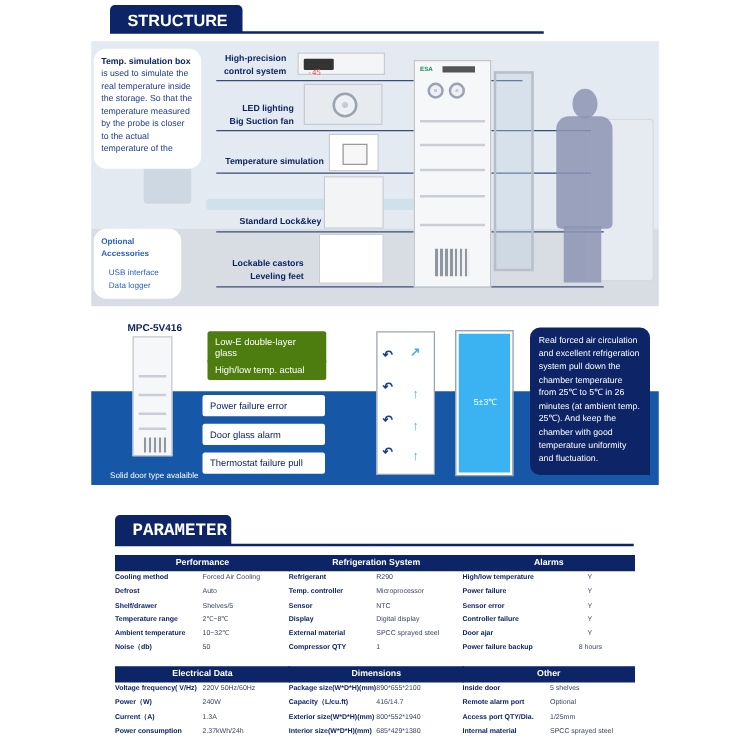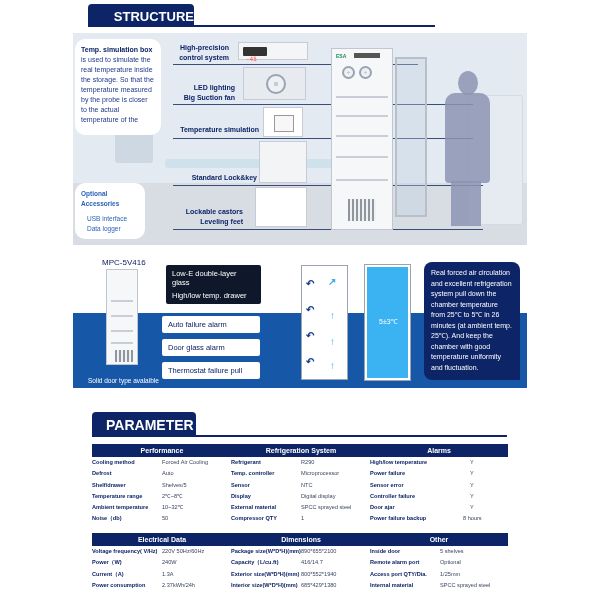--- a/index.html
+++ b/index.html
@@ -27,42 +27,42 @@
   .display .digits { color: #ff4d3d; font-size: 6px; font-family: "DejaVu Sans Mono", monospace; padding-left: 3px; }
   .fan { position: absolute; border-radius: 50%; border: 2px solid #9aa3b2; background: radial-gradient(circle, #c6ccd6 0 20%, #eef0f3 22% 100%); }
   .fridge { position: absolute; background: #f6f7f8; border: 1px solid #c2c7cf; }
   .fridge .shelf { position: absolute; left: 4px; right: 4px; height: 2px; background: #c9ced6; }
   .fridge .vent { position: absolute; background: repeating-linear-gradient(90deg, #8f96a0 0 2px, #f0f1f3 2px 4px); }
   .door-open { position: absolute; background: rgba(190,210,225,0.35); border: 2px solid #b9bfc9; }
   .person { position: absolute; background: #8c94b3; opacity: 0.85; }
 
   
   .band { position: absolute; left: 73px; top: 313px; width: 454px; height: 75px; background: #1757a8; }
-  .feat-dark { position: absolute; background: #0f172a; color: #fff; font-size: 7.5px; padding: 4px 6px; border-radius: 2px; }
+  .feat-dark { position: absolute; background: #4d7c0f; color: #fff; font-size: 7.5px; padding: 4px 6px; border-radius: 2px; }
   .feat-light { position: absolute; background: #fff; color: #0d2466; font-size: 7.5px; padding: 4px 6px; border-radius: 2px; }
-  .model { position: absolute; font-weight: normal; font-size: 8px; color: #0d2466; }
+  .model { position: absolute; font-weight: bold; font-size: 8px; color: #0d2466; }
   .solid-note { position: absolute; font-size: 6.5px; color: #fff; }
   .airflow { position: absolute; background: #fff; border: 1px solid #9aa3b2; }
   .airflow-blue { position: absolute; background: #3bb2f2; border: 2px solid #fff; outline: 1px solid #9aa3b2; }
   .air-arrow { position: absolute; color: #1c3f8f; font-size: 10px; font-weight: bold; }
   .air-arrow.light { color: #45aee8; }
   .temp-label { position: absolute; color: #fff; font-size: 7px; }
   .desc-box { position: absolute; background: #0d2466; color: #fff; font-size: 7px; line-height: 10.5px; padding: 6px 7px; border-radius: 8px 8px 0 8px; }
 
   
   .ptable { position: absolute; }
   .ptable .th { background: #0d2466; color: #fff; font-size: 7px; text-align: center; height: 13px; line-height: 13px; font-weight: bold; }
   .ptable .row { display: flex; height: 11.3px; line-height: 11.3px; font-size: 5.6px; }
   .ptable .k { color: #0d2466; font-weight: bold; }
   .ptable .v { color: #3a4560; }
 </style>
 </head>
 <body>
 
-<div class="section-head" style="top:4px; width:106px;text-align:right;">STRUCTURE</div>
+<div class="section-head" style="top:4px; width:106px;">STRUCTURE</div>
 <div class="section-line" style="left:88px; top:25px; width:347px;"></div>
 
 <div class="structure">
   <div class="bg-wall"></div>
   <div class="bg-floor"></div>
   <div class="bg-shelf" style="left:92px; top:126px; width:170px; height:9px; background:#cfe1ea;"></div>
   <div class="bg-shelf" style="left:42px; top:95px; width:38px; height:35px; background:#cdd8e3;"></div>
   <div class="bg-shelf" style="left:395px; top:62px; width:55px; height:130px; background:#e6ebf1; border:1px solid #d3dae3;"></div>
 
   <div class="note-box" style="left:2px; top:6px; width:86px; height:96px;">
@@ -146,22 +146,22 @@
 <div class="fridge" style="left:106px; top:269px; width:32px; height:96px;">
   <div class="shelf" style="top:30px;"></div>
   <div class="shelf" style="top:45px;"></div>
   <div class="shelf" style="top:60px;"></div>
   <div class="shelf" style="top:72px;"></div>
   <div class="vent" style="left:8px; top:80px; width:18px; height:12px;"></div>
 </div>
 <div class="solid-note" style="left:88px; top:377px;">Solid door type avalaible</div>
 
 <div class="feat-dark" style="left:166px; top:265px; width:95px;">Low-E double-layer glass</div>
-<div class="feat-dark" style="left:166px; top:287px; width:95px;">High/low temp. drawer</div>
-<div class="feat-light" style="left:162px; top:316px; width:98px;">Auto failure alarm</div>
+<div class="feat-dark" style="left:166px; top:287px; width:95px;">High/low temp. actual</div>
+<div class="feat-light" style="left:162px; top:316px; width:98px;">Power failure error</div>
 <div class="feat-light" style="left:162px; top:339px; width:98px;">Door glass alarm</div>
 <div class="feat-light" style="left:162px; top:362px; width:98px;">Thermostat failure pull</div>
 
 <div class="airflow" style="left:301px; top:265px; width:47px; height:115px;">
   <div class="air-arrow" style="left:4px; top:12px;">↶</div>
   <div class="air-arrow light" style="left:26px; top:10px;">↗</div>
   <div class="air-arrow" style="left:4px; top:38px;">↶</div>
   <div class="air-arrow light" style="left:28px; top:44px;">↑</div>
   <div class="air-arrow" style="left:4px; top:64px;">↶</div>
   <div class="air-arrow light" style="left:28px; top:70px;">↑</div>
@@ -178,21 +178,21 @@
   <div>system pull down the</div>
   <div>chamber temperature</div>
   <div>from 25℃ to 5℃ in 26</div>
   <div>minutes (at ambient temp.</div>
   <div>25℃). And keep the</div>
   <div>chamber with good</div>
   <div>temperature uniformity</div>
   <div>and fluctuation.</div>
 </div>
 
-<div class="section-head" style="left:92px; top:412px; width:104px; height:24px; font-size:14px;">PARAMETER</div>
+<div class="section-head" style="left:92px; top:412px; width:93px; height:24px; font-size:14px;font-family:Liberation Mono, monospace;">PARAMETER</div>
 <div class="section-line" style="left:92px; top:435px; width:415px;"></div>
 
 <div class="ptable" style="left:92px; top:444px; width:140px;">
   <div class="th">Performance</div>
   <div class="row">
       <span class="k" style="width:70px;">Cooling method</span>
       <span class="v">Forced Air Cooling</span>
     </div>
   <div class="row">
       <span class="k" style="width:70px;">Defrost</span>

